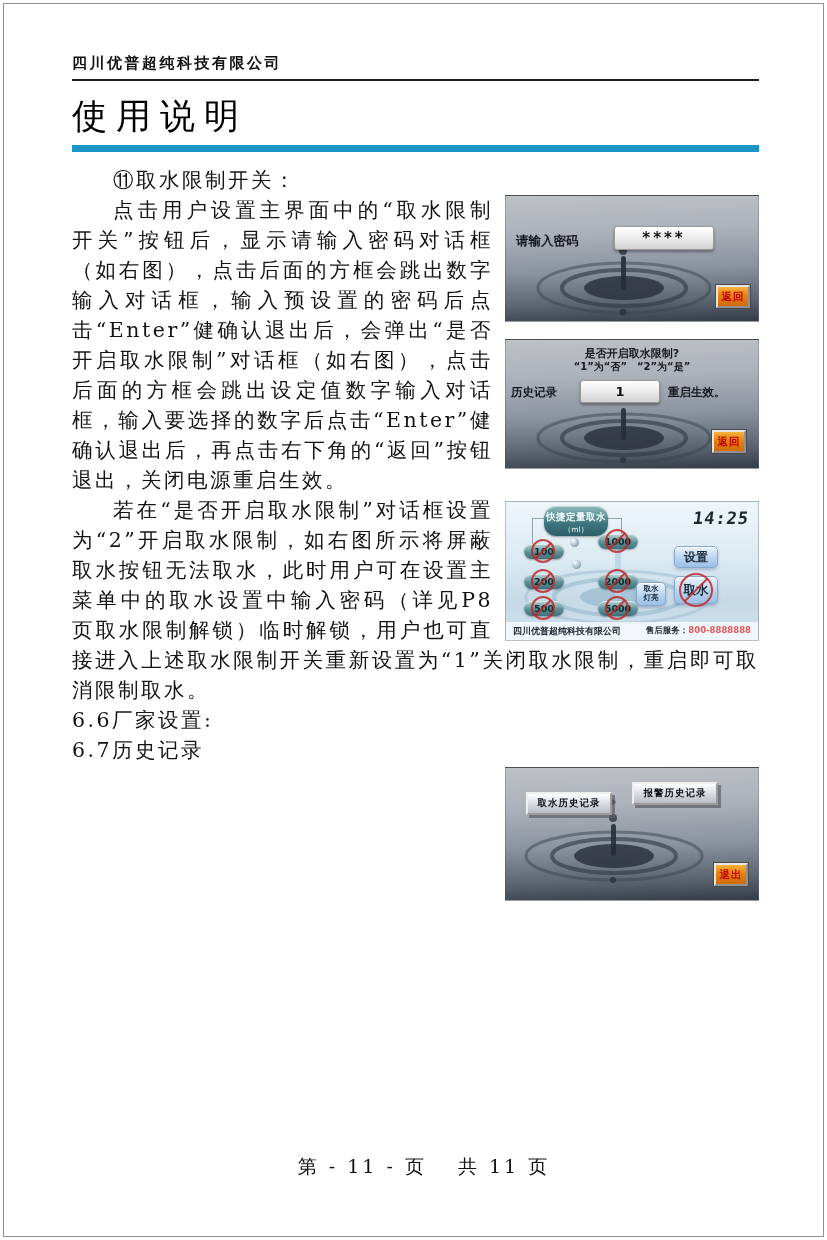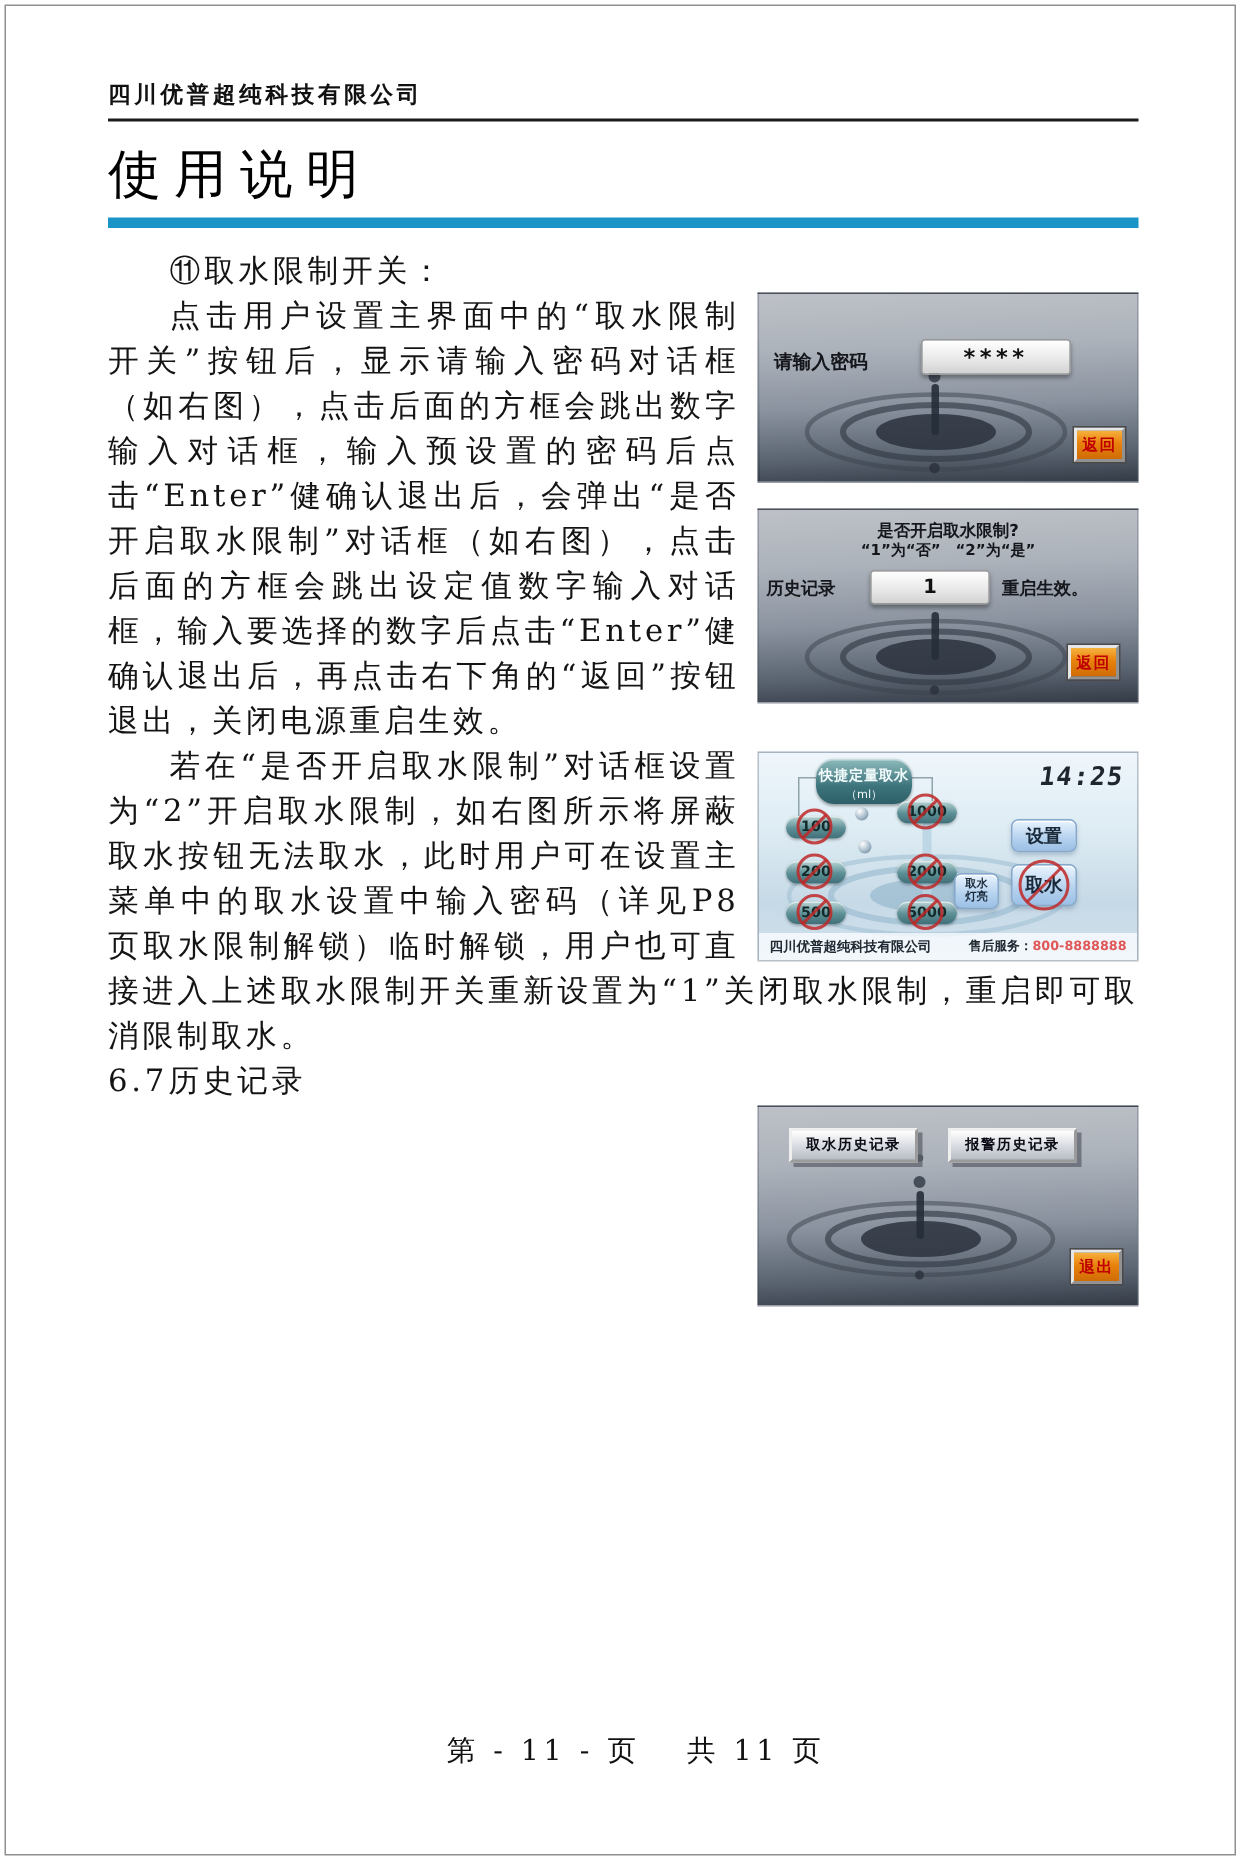--- a/index.html
+++ b/index.html
@@ -235,33 +235,34 @@
 
       <div class="ui-footer">
         <span class="co">四川优普超纯科技有限公司</span>
         <span class="svc">
           <span>售后服务：</span><span class="num">800-8888888</span>
         </span>
       </div>
     </div>
 
     <p>若在“是否开启取水限制”对话框设置为“2”开启取水限制，如右图所示将屏蔽取水按钮无法取水，此时用户可在设置主菜单中的取水设置中输入密码（详见P8页取水限制解锁）临时解锁，用户也可直接进入上述取水限制开关重新设置为“1”关闭取水限制，重启即可取消限制取水。</p>
+    <p class="sec-head">6.6厂家设置:</p>
     <p class="sec-head">6.7历史记录</p>
 
     <div class="shot grey-bg" id="shot4">
       <svg class="ripple" width="254" height="134" viewBox="0 0 254 134">
         <ellipse cx="108" cy="88" rx="88" ry="24" fill="none" stroke="#3a414c" stroke-width="3" opacity="0.5"></ellipse>
         <ellipse cx="108" cy="88" rx="62" ry="17" fill="none" stroke="#333a45" stroke-width="4" opacity="0.65"></ellipse>
         <ellipse cx="108" cy="88" rx="40" ry="12" fill="#2c333e" opacity="0.85"></ellipse>
         <rect x="105" y="56" width="5" height="32" rx="2.5" fill="#262d38" opacity="0.9"></rect>
         <circle cx="107" cy="50" r="4" fill="#3c4450" opacity="0.9"></circle>
         <circle cx="107" cy="34" r="2.5" fill="#434b58" opacity="0.9"></circle>
         <circle cx="107" cy="112" r="3" fill="#2a313c" opacity="0.8"></circle>
       </svg>
-      <div class="btn-metal" style="left:20px; top:14px;">取水历史记录</div>
+      <div class="btn-metal" style="left:20px; top:24px;">取水历史记录</div>
       <div class="btn-metal" style="left:126px; top:14px;">报警历史记录</div>
       <div class="btn-orange" style="right:10px; bottom:14px;">退出</div>
     </div>
 
   </div>
 
   <div class="doc-footer">第 - 11 - 页　 共 11 页</div>
 </div>
 
 </body></html>

